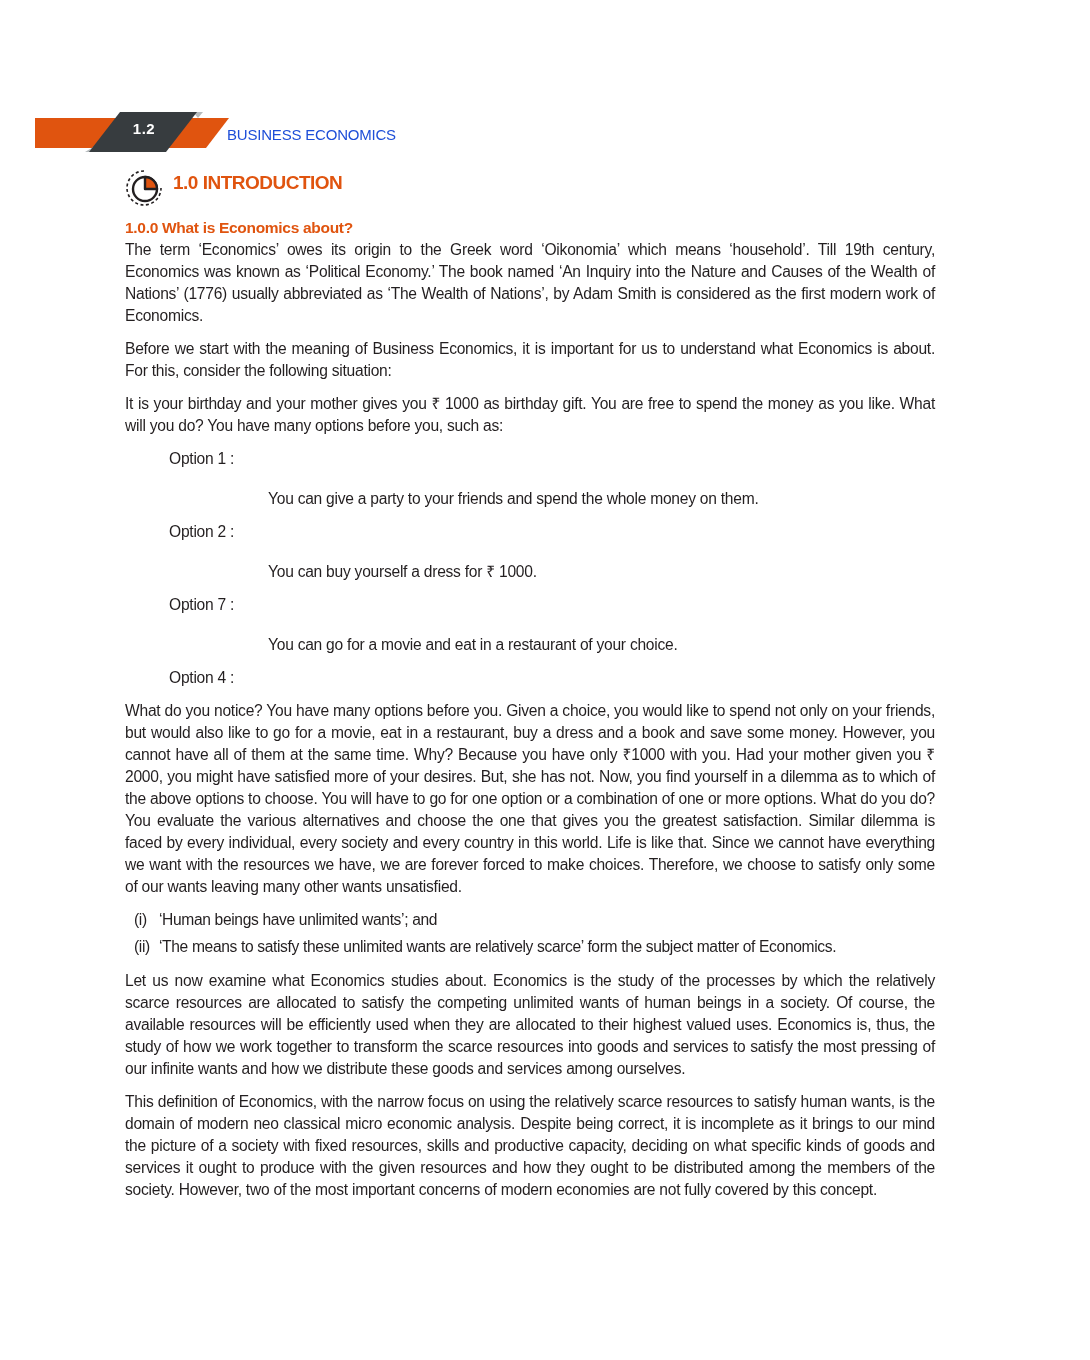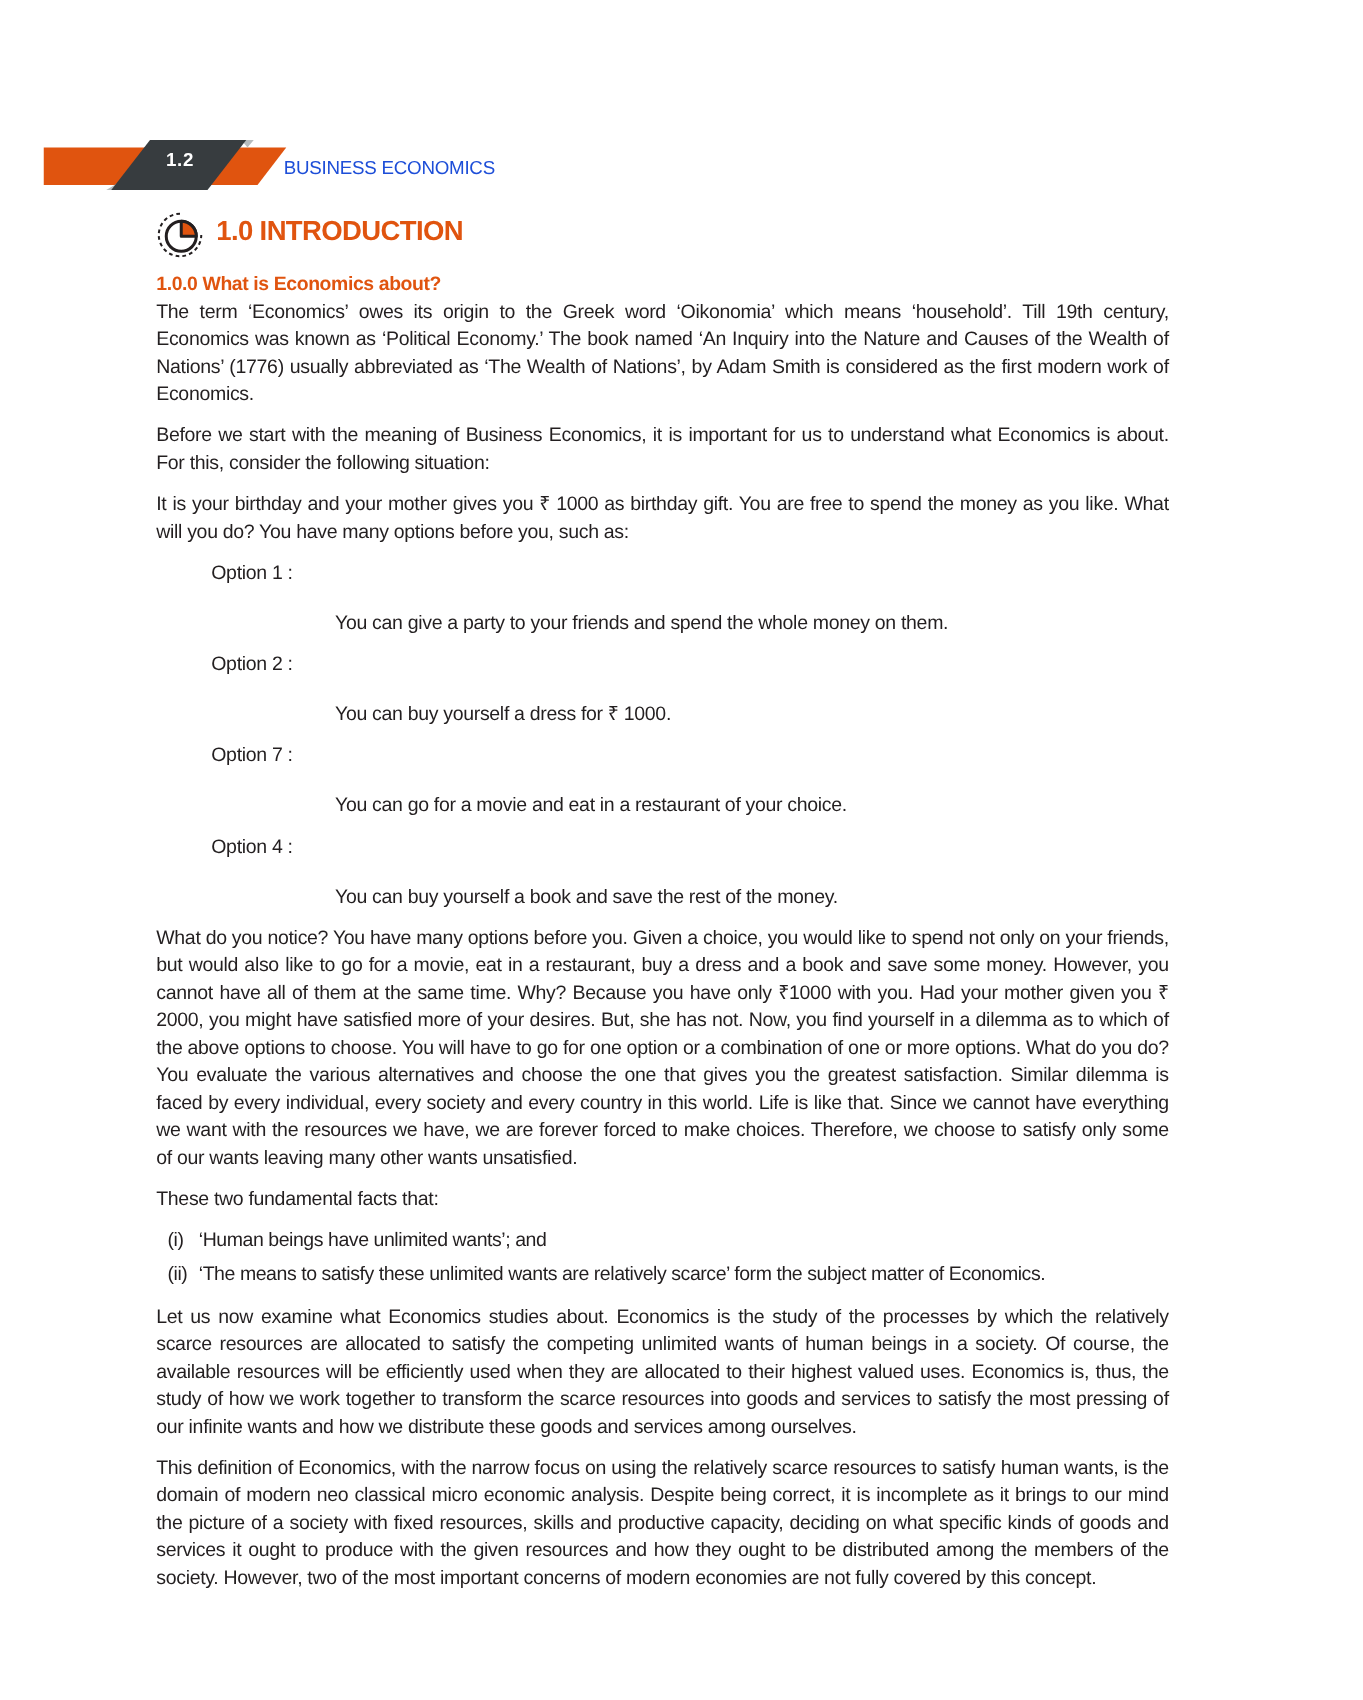--- a/index.html
+++ b/index.html
@@ -5,21 +5,21 @@
   html, body { margin:0; padding:0; }
   body { width:1090px; height:1360px; background:#ffffff; position:relative; overflow:hidden;
          font-family:"Liberation Sans", sans-serif; color:#231f20; }
   .banner { position:absolute; left:0; top:108px; width:420px; height:48px; }
   .banner svg { position:absolute; left:0; top:0; }
   .page-num { position:absolute; left:118px; top:120px; width:52px; text-align:center;
               color:#ffffff; font-size:15px; font-weight:bold; letter-spacing:0.5px; }
   .running-head { position:absolute; left:227px; top:126px; color:#1d4ed8; font-size:15px;
                   letter-spacing:-0.2px; }
   .chapter-icon { position:absolute; left:124px; top:168px; width:40px; height:40px; }
-  .section-title { position:absolute; left:173px; top:172px; color:#e0540f; font-size:22px;
+  .section-title { position:absolute; left:173px; top:172px; color:#e0540f; font-size:19px;
                    font-weight:bold; letter-spacing:-0.5px; margin:0; }
   .subsection-title { position:absolute; left:125px; top:219px; color:#e0540f; font-size:15.5px;
                       font-weight:bold; letter-spacing:-0.3px; margin:0; }
   .content { position:absolute; left:125px; top:239px; width:810px; }
   .content p { margin:0 0 11px 0; font-size:15.6px; line-height:22px; text-align:justify;
                letter-spacing:-0.25px; }
   .option-row { display:flex; font-size:15.6px; line-height:22px; margin-bottom:11px; letter-spacing:-0.25px; }
   .option-label { width:99px; flex:none;margin-left:44px; }
   .option-text { flex:1;margin-top:40px; }
   .fact-row { display:flex; font-size:15.6px; line-height:22px; margin-bottom:5px; letter-spacing:-0.35px; }
@@ -64,26 +64,24 @@
     <div class="option-row">
       <span class="option-label">Option 2 :</span>
       <span class="option-text">You can buy yourself a dress for ₹ 1000.</span>
     </div>
     <div class="option-row">
       <span class="option-label">Option 7 :</span>
       <span class="option-text">You can go for a movie and eat in a restaurant of your choice.</span>
     </div>
     <div class="option-row">
       <span class="option-label">Option 4 :</span>
-      <span class="option-text">You can buy yourself a book and save the rest of the money.</span>
     </div>
   </div>
 
   <p>What do you notice? You have many options before you. Given a choice, you would like to spend not only on your friends, but would also like to go for a movie, eat in a restaurant, buy a dress and a book and save some money. However, you cannot have all of them at the same time. Why? Because you have only ₹1000 with you. Had your mother given you ₹ 2000, you might have satisfied more of your desires. But, she has not. Now, you find yourself in a dilemma as to which of the above options to choose. You will have to go for one option or a combination of one or more options. What do you do? You evaluate the various alternatives and choose the one that gives you the greatest satisfaction. Similar dilemma is faced by every individual, every society and every country in this world. Life is like that. Since we cannot have everything we want with the resources we have, we are forever forced to make choices. Therefore, we choose to satisfy only some of our wants leaving many other wants unsatisfied.</p>
-  <p>These two fundamental facts that:</p>
 
   <div class="facts">
     <div class="fact-row">
       <span class="fact-num">(i)</span>
       <span class="fact-text">‘Human beings have unlimited wants’; and</span>
     </div>
     <div class="fact-row">
       <span class="fact-num">(ii)</span>
       <span class="fact-text">‘The means to satisfy these unlimited wants are relatively scarce’ form the subject matter of Economics.</span>
     </div>

